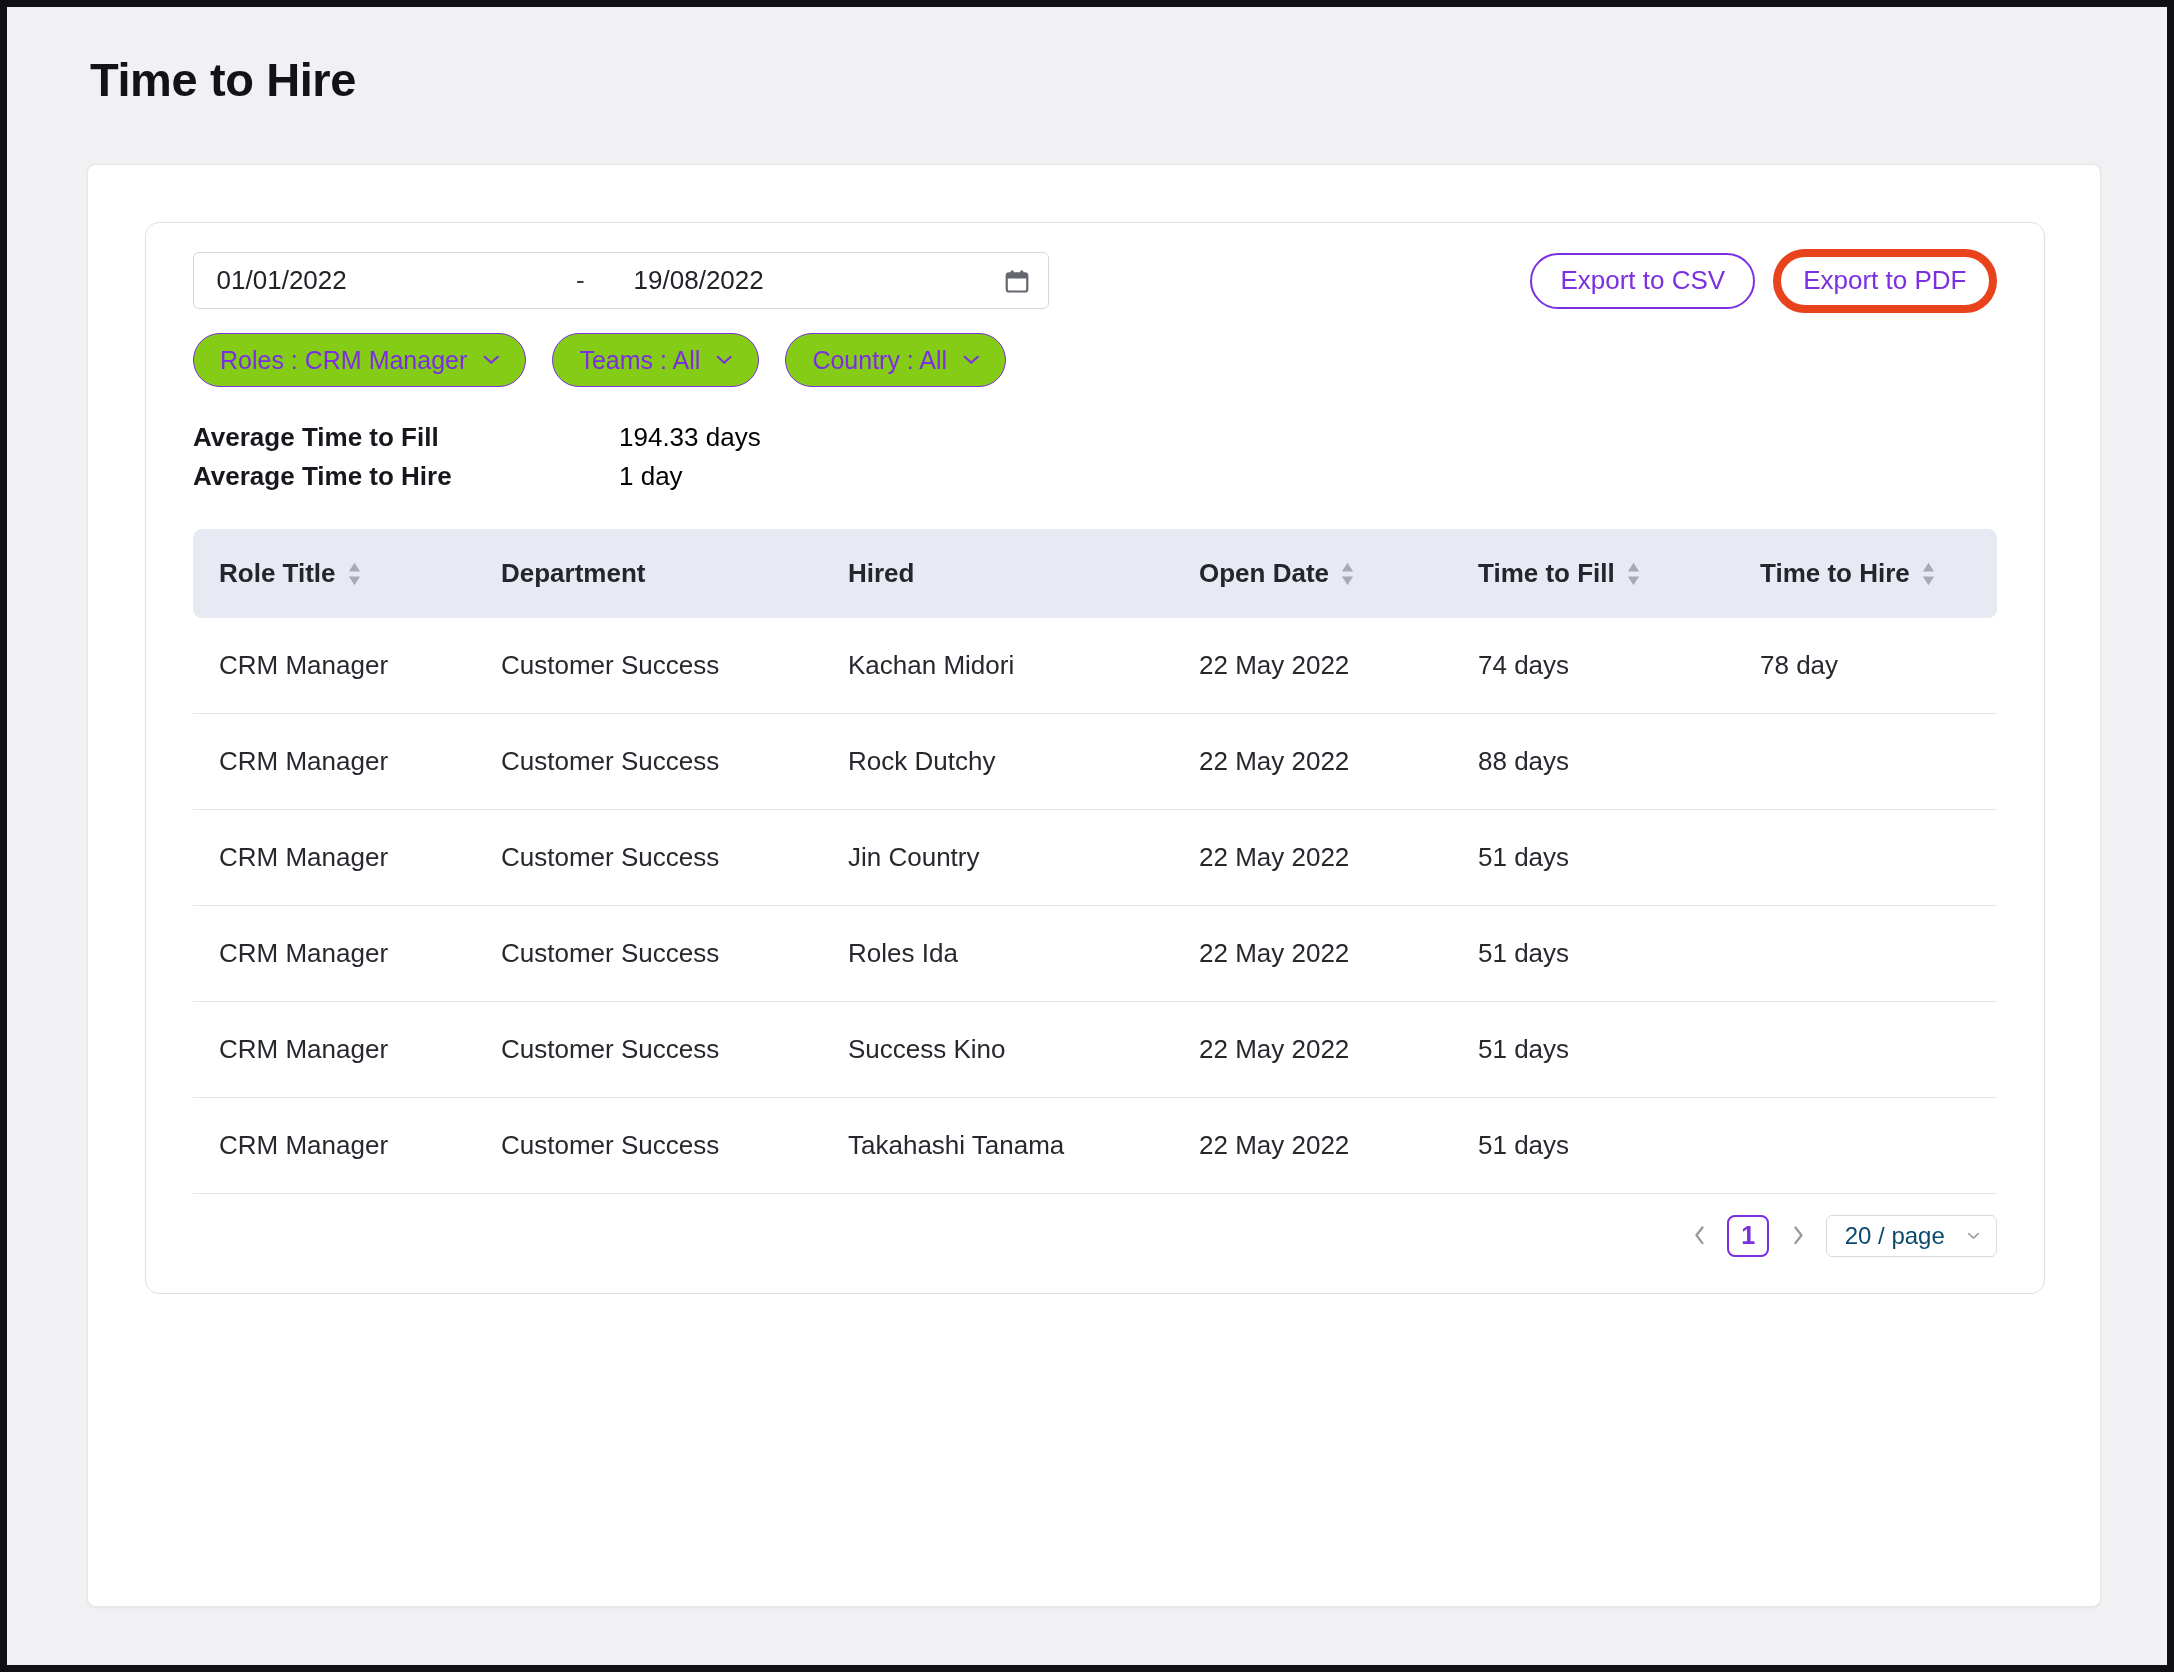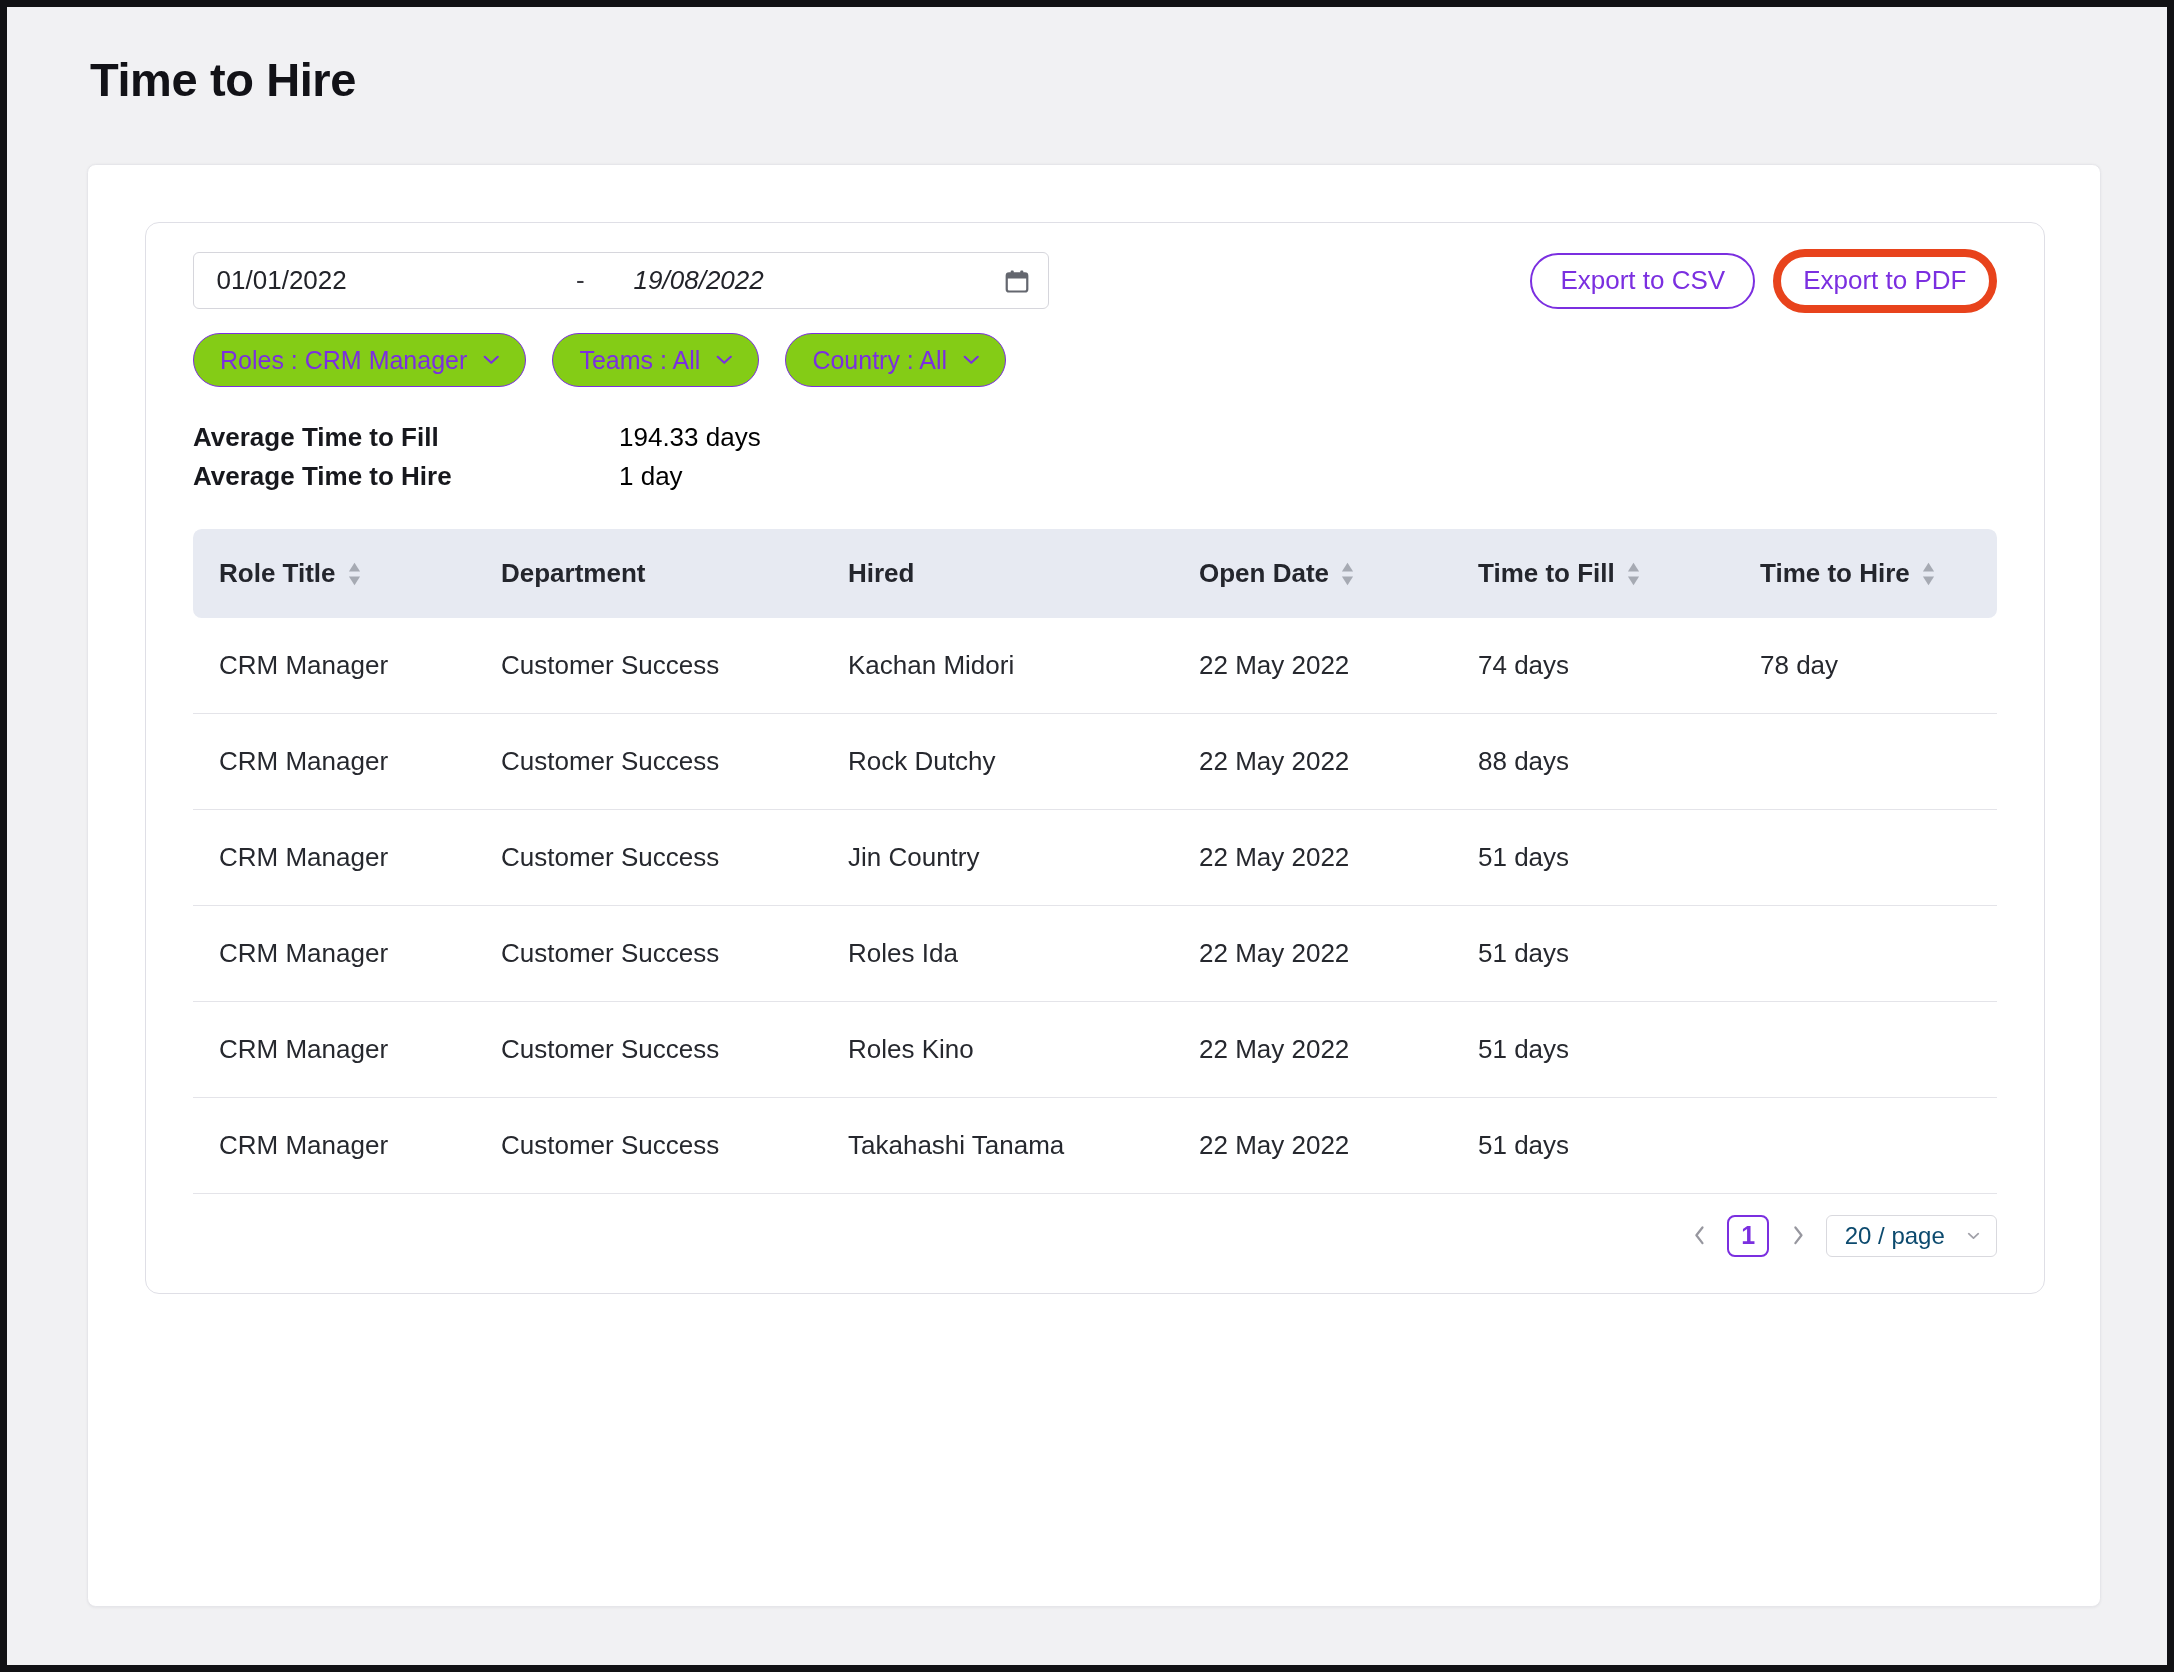--- a/index.html
+++ b/index.html
@@ -55,21 +55,21 @@
     border: 1.7px solid #d6d6dc;
     border-radius: 6px;
     display: flex;
     align-items: center;
     font-size: 26px;
     color: #222329;
     background: #fff;
   }
   .date-seg-start { padding-left: 22.6px; width: 382px; }
   .date-sep { width: 35px; color: #3a3a40; }
-  .date-seg-end { margin-left: 22.6px; font-style: italic; }
+  .date-seg-end { margin-left: 22.6px; }
   .calendar-icon { margin-left: auto; margin-right: 17.4px; display: flex; }
   .export-group { display: flex; align-items: center; gap: 17.4px; }
   .btn-pill {
     display: flex; align-items: center; justify-content: center;
     background: #ffffff;
     color: #7b2fe0;
     font-size: 26px;
     font-family: "Liberation Sans", sans-serif;
     cursor: pointer;
   }
@@ -310,21 +310,21 @@
           <span>CRM Manager</span>
           <span>Customer Success</span>
           <span>Roles Ida</span>
           <span>22 May 2022</span>
           <span>51 days</span>
           <span></span>
         </div>
         <div class="trow">
           <span>CRM Manager</span>
           <span>Customer Success</span>
-          <span>Roles Kino</span>
+          <span>Success Kino</span>
           <span>22 May 2022</span>
           <span>51 days</span>
           <span></span>
         </div>
         <div class="trow">
           <span>CRM Manager</span>
           <span>Customer Success</span>
           <span>Takahashi Tanama</span>
           <span>22 May 2022</span>
           <span>51 days</span>

